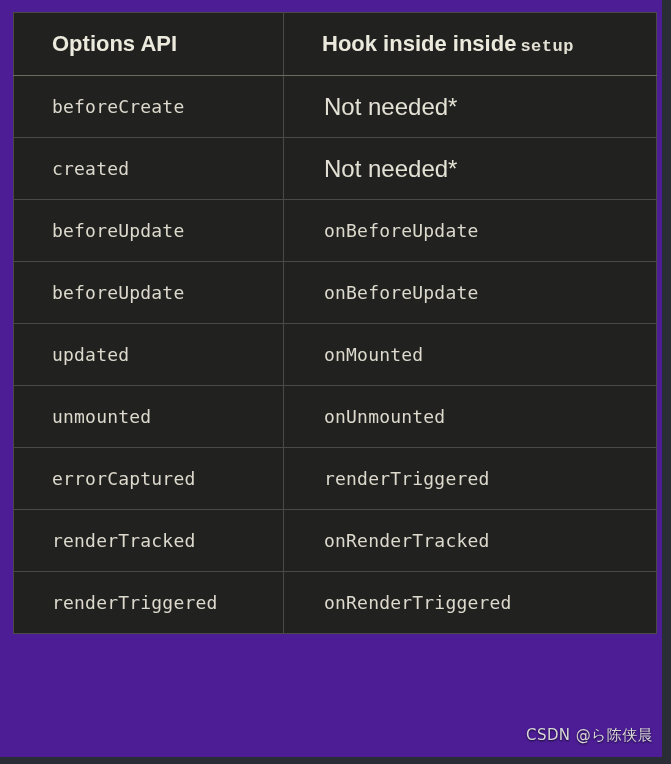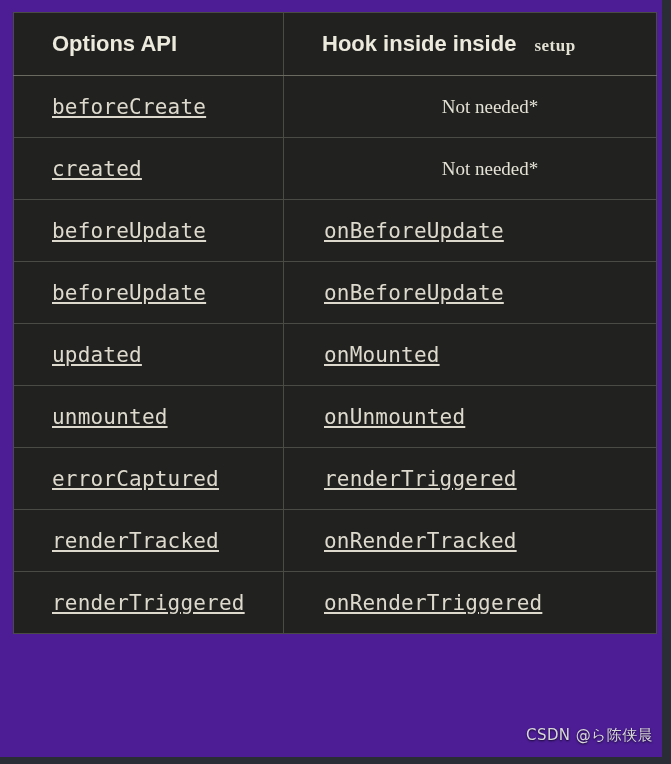--- a/index.html
+++ b/index.html
@@ -68,43 +68,41 @@
     height: 63px;
     border-bottom: 1px solid #6a6a60;
     color: #ece9dd;
     font-family: "Liberation Sans", sans-serif;
     font-weight: bold;
     font-size: 22px;
     letter-spacing: 0px;
     white-space: nowrap;
   }
   table.hooks thead th .code-inline {
-    font-family: Liberation Serif, serif;
+    font-family: Liberation Mono, monospace;
     font-weight: bold;
     font-size: 17px;
     color: #e3e0d4;
-    margin-left: 18px;
+    margin-left: 4px;
     letter-spacing: 0.5px;
     text-align: center;
   }
   table.hooks tbody td {
     height: 62px;
     color: #ddd9cd;
   }
   table.hooks tbody td.mono {
     font-family: "DejaVu Sans Mono", monospace;
-    font-size: 21px;
+    font-size: 18px;
     letter-spacing: 0.2px;
-    text-decoration: underline;
   }
   table.hooks tbody td.sans {
-    font-family: Liberation Serif, serif;
-    font-size: 19px;
+    font-family: Liberation Sans, sans-serif;
+    font-size: 24px;
     color: #e4e1d5;
-    text-align: center;
   }
   table.hooks tbody td.col-right {
     padding-left: 40px;
   }
   #watermark {
     position: absolute;
     right: 18px;
     bottom: 19px;
     color: #d8d8d8;
     font-family: "DejaVu Sans", sans-serif;

